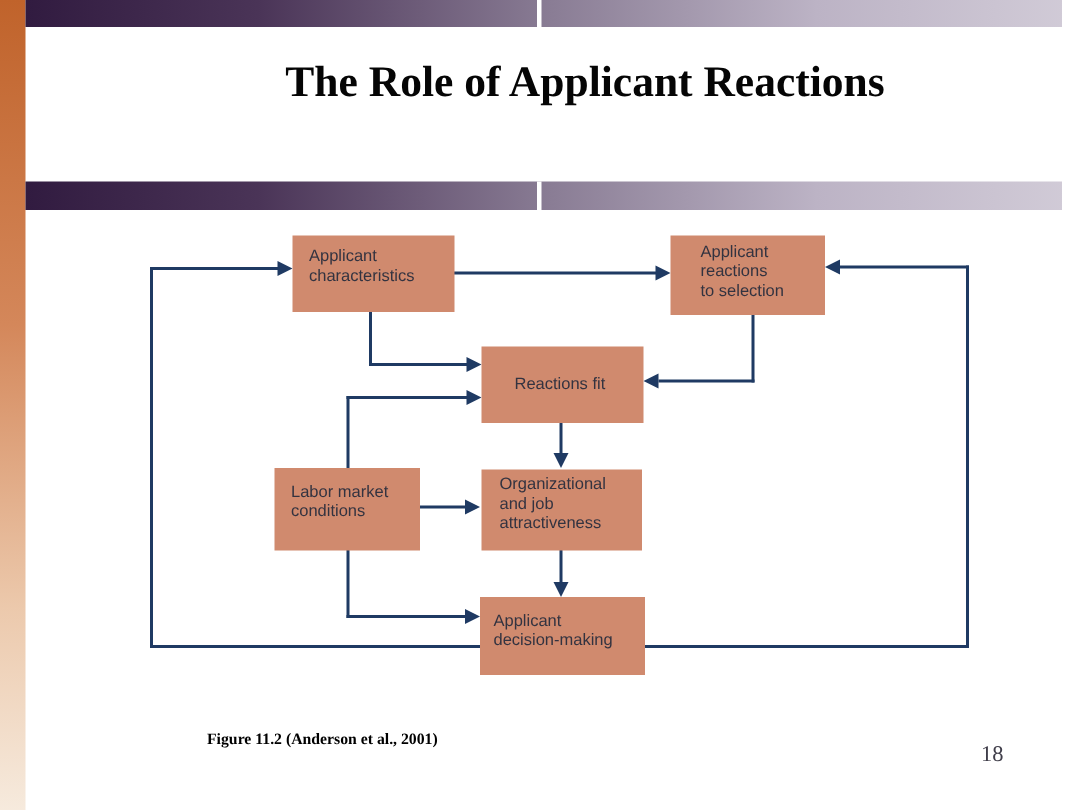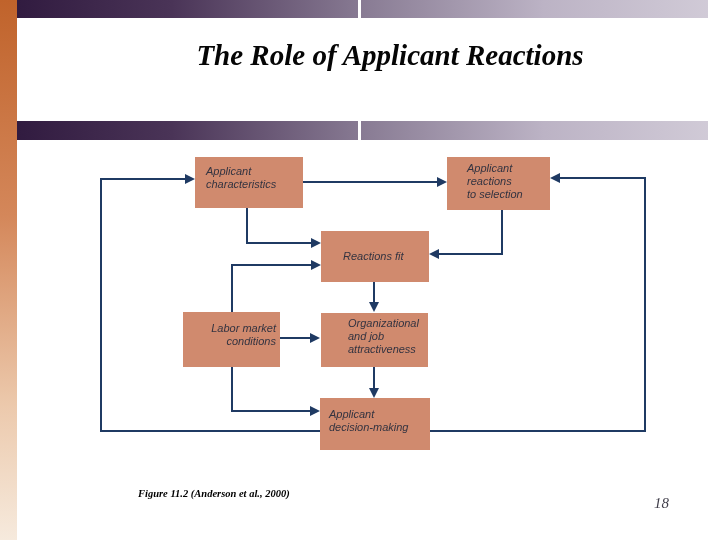--- a/index.html
+++ b/index.html
@@ -1,19 +1,19 @@
 <!DOCTYPE html>
 <html style="--box-fill: #D08A6E; --line-color: #1F3A63; --box-text-color: #333340; --bar-gradient-left: #311B40; --bar-gradient-right: #D2CCD8; --accent-bar-top: #C0632B; --accent-bar-bottom: #F6EADD;"><head>
 <meta charset="utf-8">
 <style>
   html,body { margin:0; padding:0; }
   body { font-family:"Liberation Sans", sans-serif; }
   .slide {
     position:relative; width:708px; height:540px;
-    background:#ffffff; overflow:hidden;font-style:italic;
+    background:#ffffff; overflow:hidden;
   }
   
   .accent-bar {
     position:absolute; left:0; top:0; width:17px; height:540px;
     background:linear-gradient(to bottom, var(--accent-bar-top) 0%, #D4875A 40%, #ECC9AC 75%, var(--accent-bar-bottom) 100%);
   }
   
   .grad-bar {
     position:absolute; left:17px; width:703px; height:18px;
     background:linear-gradient(to right, var(--bar-gradient-left) 0%, #4A3457 22%, #8A7D95 50%, #BCB3C5 75%, var(--bar-gradient-right) 100%);
@@ -112,27 +112,27 @@
 
     <div class="box" style="left:195px; top:157px; width:108px; height:51px; padding:8px 6px 0 11px;">Applicant
 characteristics</div>
 
     <div class="box" style="left:447px; top:157px; width:103px; height:53px; padding:5px 4px 0 20px;">Applicant
 reactions
 to selection</div>
 
     <div class="box" style="left:321px; top:231px; width:108px; height:51px; padding:19px 0 0 22px;">Reactions fit</div>
 
-    <div class="box" style="left:183px; top:312px; width:97px; height:55px; padding:10px 4px 0 11px;text-align:right;">Labor market
+    <div class="box" style="left:183px; top:312px; width:97px; height:55px; padding:10px 4px 0 11px;">Labor market
 conditions</div>
 
-    <div class="box" style="left:321px; top:313px; width:107px; height:54px; padding:4px 4px 0 27px;">Organizational
+    <div class="box" style="left:321px; top:313px; width:107px; height:54px; padding:4px 4px 0 12px;">Organizational
 and job
 attractiveness</div>
 
     <div class="box" style="left:320px; top:398px; width:110px; height:52px; padding:10px 4px 0 9px;">Applicant
 decision-making</div>
   </div>
 
-  <div class="caption">Figure 11.2 (Anderson et al., 2000)</div>
+  <div class="caption">Figure 11.2 (Anderson et al., 2001)</div>
   <div class="page-number">18</div>
 
 </div>
 
 </body></html>

